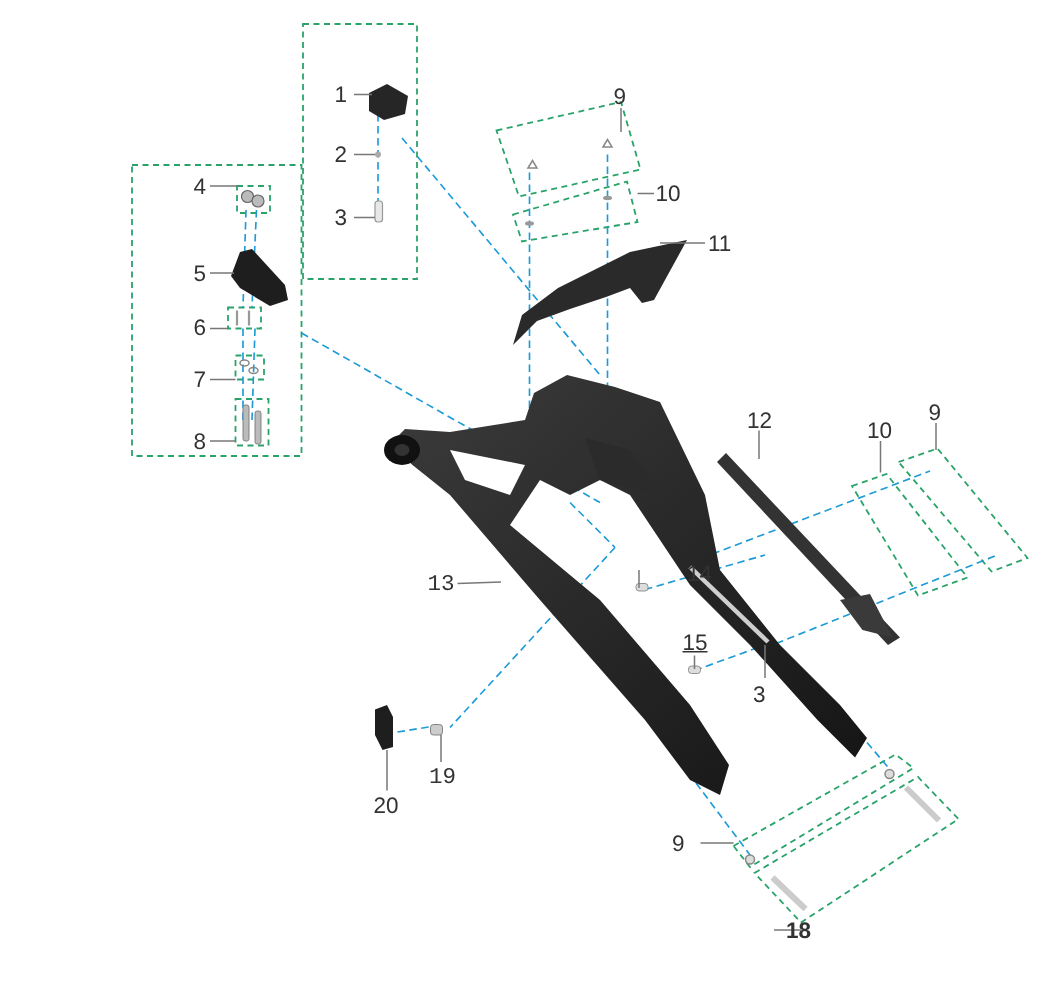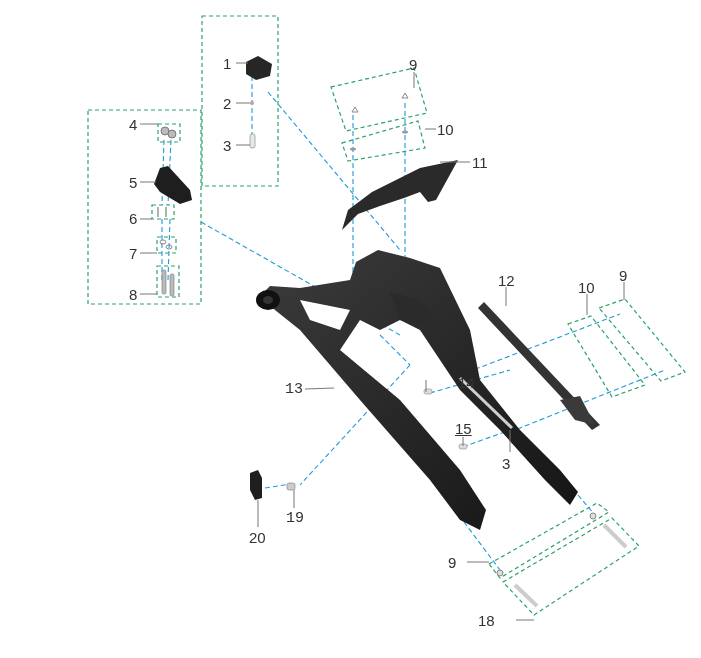--- a/index.html
+++ b/index.html
@@ -143,15 +143,15 @@
 <span class="callout" style="left:437px;top:122px;">10</span>
 <span class="callout" style="left:472px;top:155px;">11</span>
 <span class="callout" style="left:498px;top:273px;">12</span>
 <span class="callout" style="left:578px;top:280px;">10</span>
 <span class="callout" style="left:619px;top:268px;">9</span>
 <span class="callout" style="left:285px;top:382px;font-family:Liberation Mono, monospace;">13</span>
 <span class="callout" style="left:418px;top:375px;margin-left:40px;">14</span>
 <span class="callout" style="left:455px;top:421px;text-decoration:underline;">15</span>
 <span class="callout" style="left:502px;top:456px;">3</span>
 <span class="callout" style="left:448px;top:555px;">9</span>
-<span class="callout" style="left:478px;top:613px;">18</span>
+<span class="callout" style="left:524px;top:613px;font-weight:bold;">18</span>
 <span class="callout" style="left:286px;top:511px;font-family:Liberation Mono, monospace;">19</span>
 <span class="callout" style="left:249px;top:530px;">20</span>
 
 </body></html>

